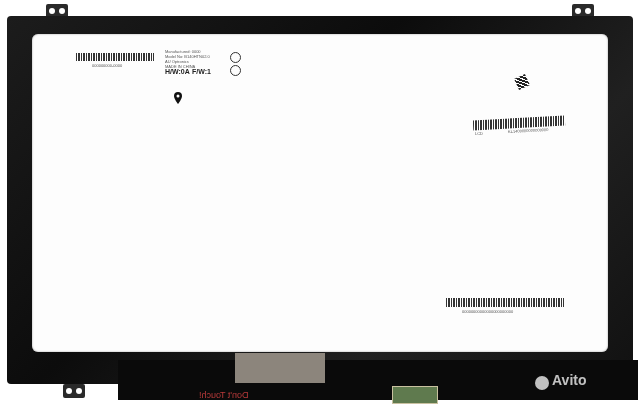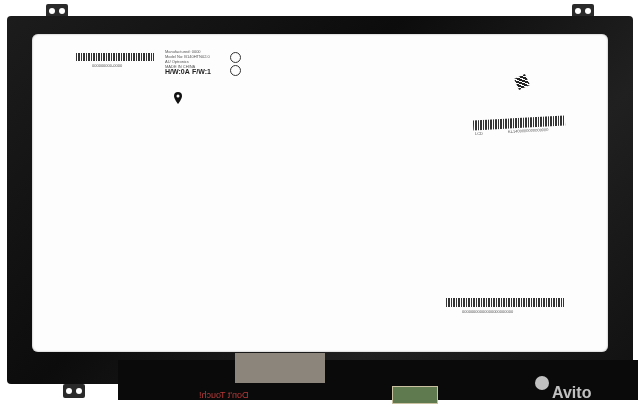--- a/index.html
+++ b/index.html
@@ -12,21 +12,21 @@
   .bottom-strip{position:absolute;left:118px;top:360px;width:520px;height:40px;background:#0a0a0a;}
   .tape{position:absolute;left:235px;top:353px;width:90px;height:30px;background:#9a9288;opacity:.9;}
   .connector{position:absolute;left:392px;top:386px;width:44px;height:16px;background:#5f7a4e;border:1px solid #c9c1a0;}
   .warn{position:absolute;left:199px;top:390px;font-size:9px;color:#b83a3a;white-space:nowrap;transform:scaleX(-1);}
   .barcode{position:absolute;background:repeating-linear-gradient(90deg,#333 0 1px,#fff 1px 2px,#333 2px 4px,#fff 4px 5px);}
   .tiny{position:absolute;font-size:4px;color:#555;white-space:nowrap;}
   .hw{position:absolute;font-size:7px;font-weight:bold;color:#222;white-space:nowrap;}
   .pin{position:absolute;left:173px;top:92px;width:10px;height:12px;}
   .qr{position:absolute;left:516px;top:76px;width:12px;height:12px;background:repeating-linear-gradient(45deg,#222 0 2px,#fff 2px 3px);transform:rotate(-25deg);}
   .cert{position:absolute;width:9px;height:9px;border:1px solid #333;border-radius:50%;}
-  .watermark{position:absolute;left:536px;top:372px;font-size:16px;font-weight:bold;color:rgba(255,255,255,0.75);letter-spacing:0px;margin-top:12px;}
+  .watermark{position:absolute;left:536px;top:372px;font-size:14px;font-weight:bold;color:rgba(255,255,255,0.75);letter-spacing:0px;}
   .wm-dots{position:absolute;left:535px;top:376px;width:14px;height:14px;border-radius:50%;background:rgba(255,255,255,0.75);}
 </style>
 </head>
 <body>
 
 <div class="tab" style="left:46px;top:4px;">
     <div class="hole l"></div>
     <div class="hole r"></div>
   </div>
 <div class="tab" style="left:572px;top:4px;">

